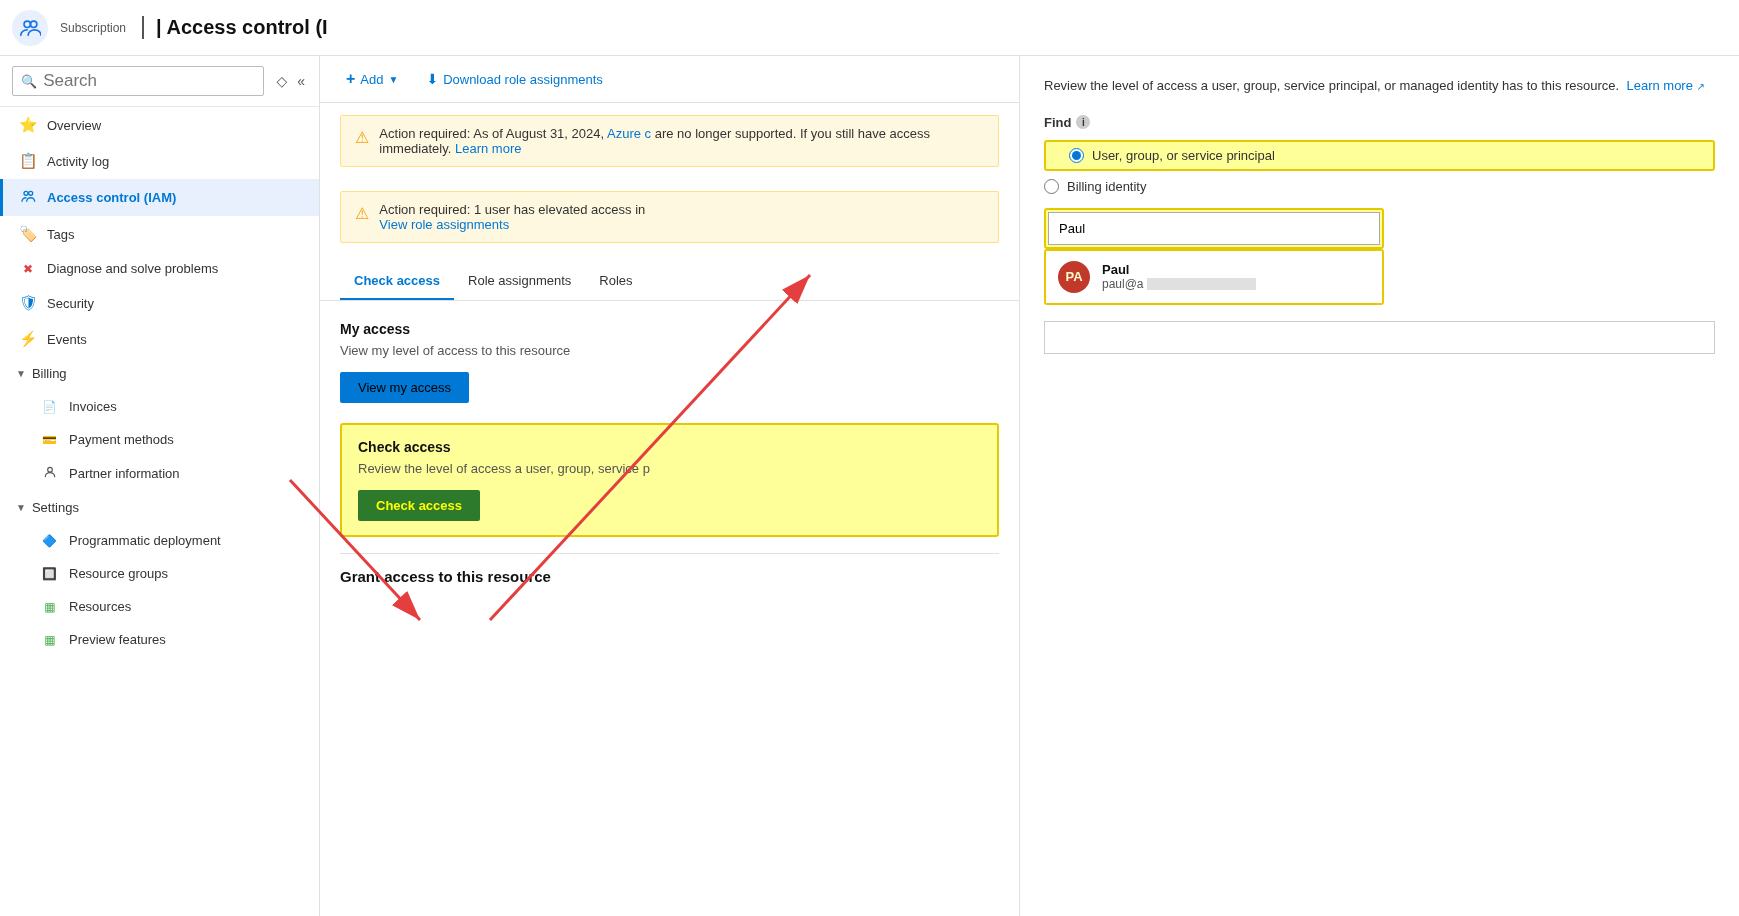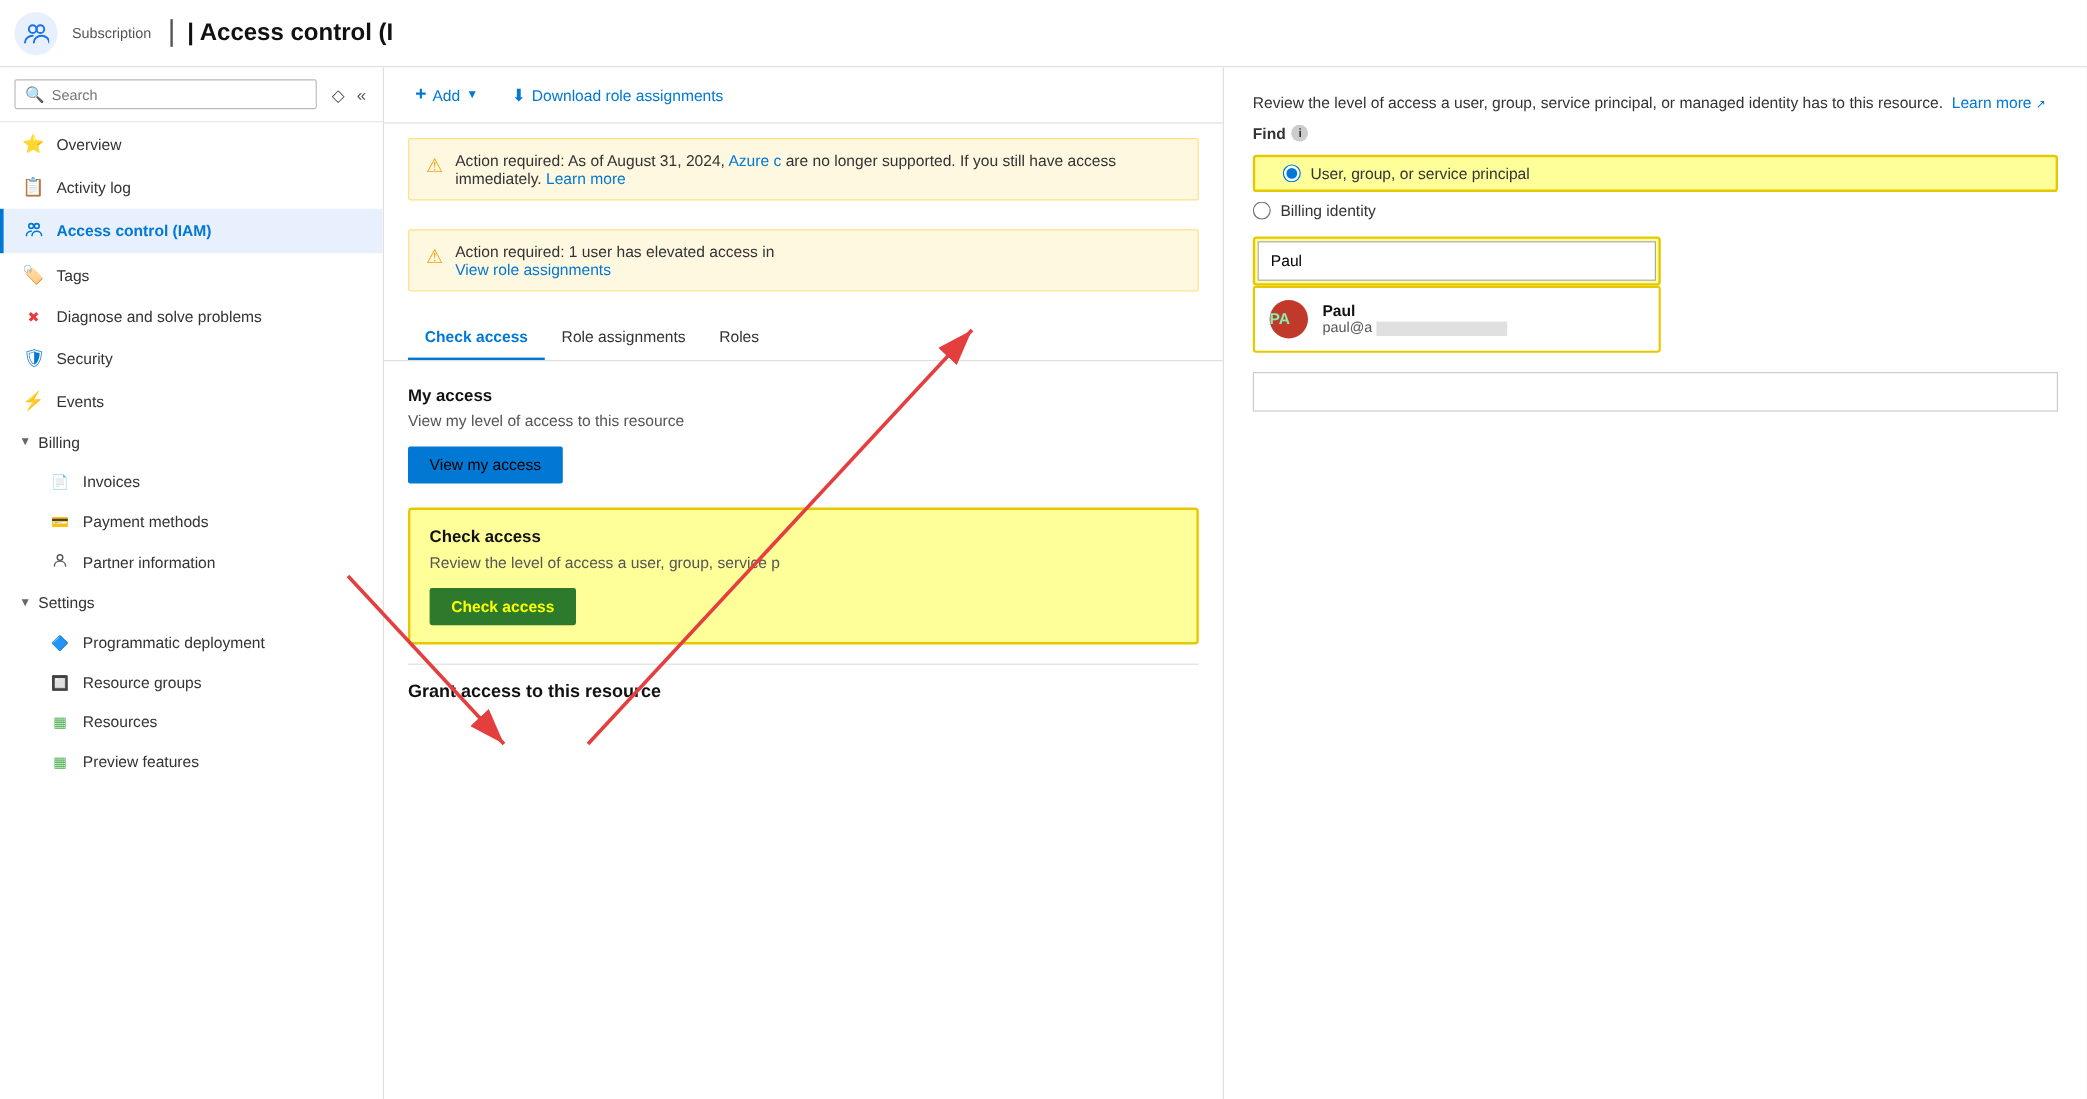--- a/index.html
+++ b/index.html
@@ -61,21 +61,21 @@
       display: flex;
       align-items: center;
       border: 1px solid #bbb;
       border-radius: 2px;
       background: #fff;
       padding: 4px 8px;
       gap: 6px;
       flex: 1;
     }
     .search-input-wrap input {
-      border: none; outline: none; font-size: 12px; color: #ec4899; width: 100%;
+      border: none; outline: none; font-size: 17px; color: #ec4899; width: 100%;
       background: transparent;
     }
     .search-actions { display: flex; gap: 6px; margin-left: 4px; }
     .icon-btn { background: none; border: none; cursor: pointer; color: #555; font-size: 14px; padding: 2px; }
 
     .nav-item {
       display: flex;
       align-items: center;
       padding: 9px 16px;
       gap: 10px;
@@ -210,21 +210,21 @@
 
     
     .right-panel {
       width: 720px;
       min-width: 720px;
       background: #fff;
       border-left: 1px solid #e0e0e0;
       padding: 20px 24px;
       overflow-y: auto;
     }
-    .rp-desc { font-size: 13px; color: #333; margin-bottom: 8px; line-height: 1.5; }
+    .rp-desc { font-size: 13px; color: #333; margin-bottom: 19px; line-height: 1.5; }
     .rp-learn { color: #0078d4; cursor: pointer; text-decoration: none; }
 
     .find-label { font-size: 13px; font-weight: 600; color: #333; margin-bottom: 10px; display: flex; align-items: center; gap: 5px; text-align: right; }
     .info-icon { width: 14px; height: 14px; border-radius: 50%; background: #ccc; color: #333; font-size: 10px; display: inline-flex; align-items: center; justify-content: center; cursor: pointer; }
 
     .radio-group {
       display: flex;
       flex-direction: column;
       gap: 8px;
       margin-bottom: 14px;
@@ -273,22 +273,22 @@
       align-items: center;
       padding: 10px 12px;
       gap: 12px;
       cursor: pointer;
       background: #fff;
     }
     .avatar-circle {
       width: 32px; height: 32px;
       border-radius: 50%;
       background: #c0392b;
-      color: #86efac;
-      display: flex; align-items: center; justify-content: flex-start;
+      color: #fef9c3;
+      display: flex; align-items: center; justify-content: center;
       font-size: 13px; font-weight: 700; flex-shrink: 0;
     }
     .dropdown-name { font-size: 13px; font-weight: 600; color: #111; }
     .dropdown-email { font-size: 12px; color: #555; }
 
     
     .arrows-overlay {
       position: fixed;
       top: 0; left: 0;
       width: 100%; height: 100%;

